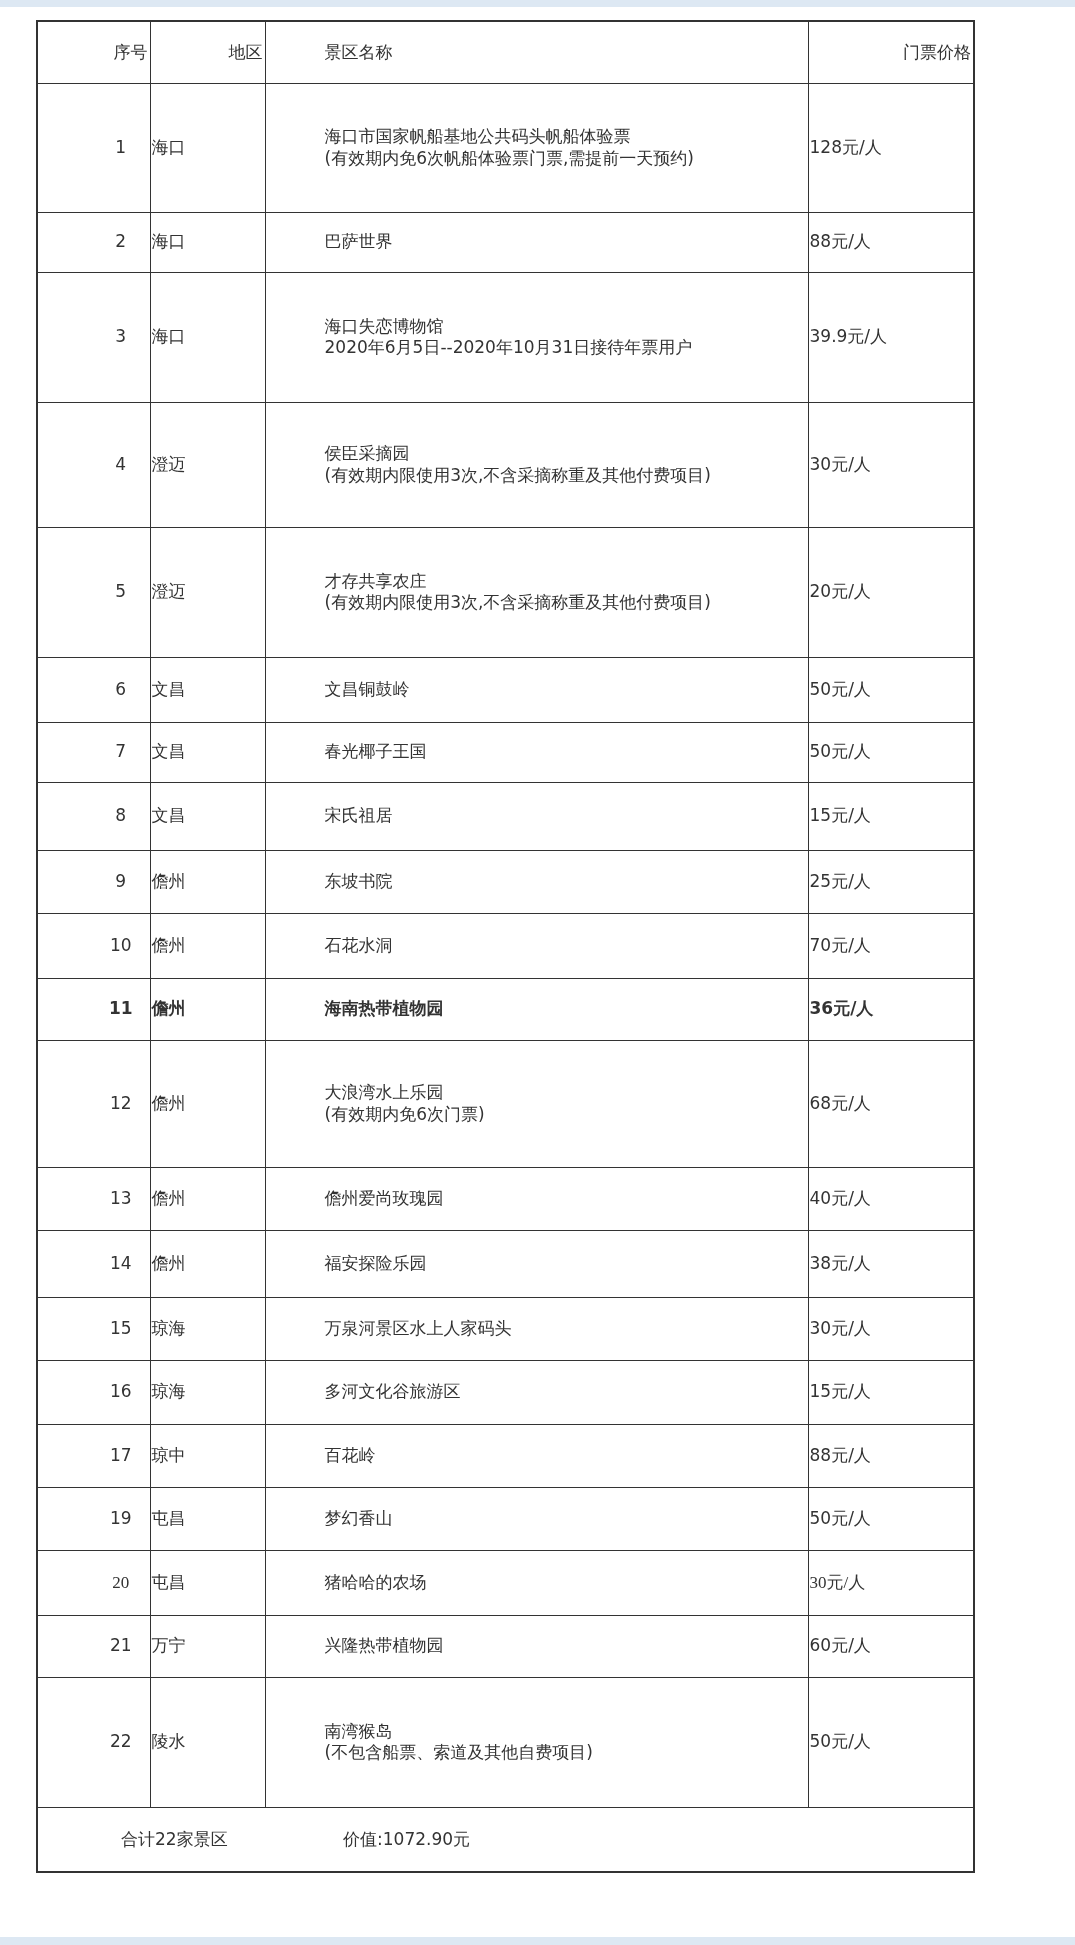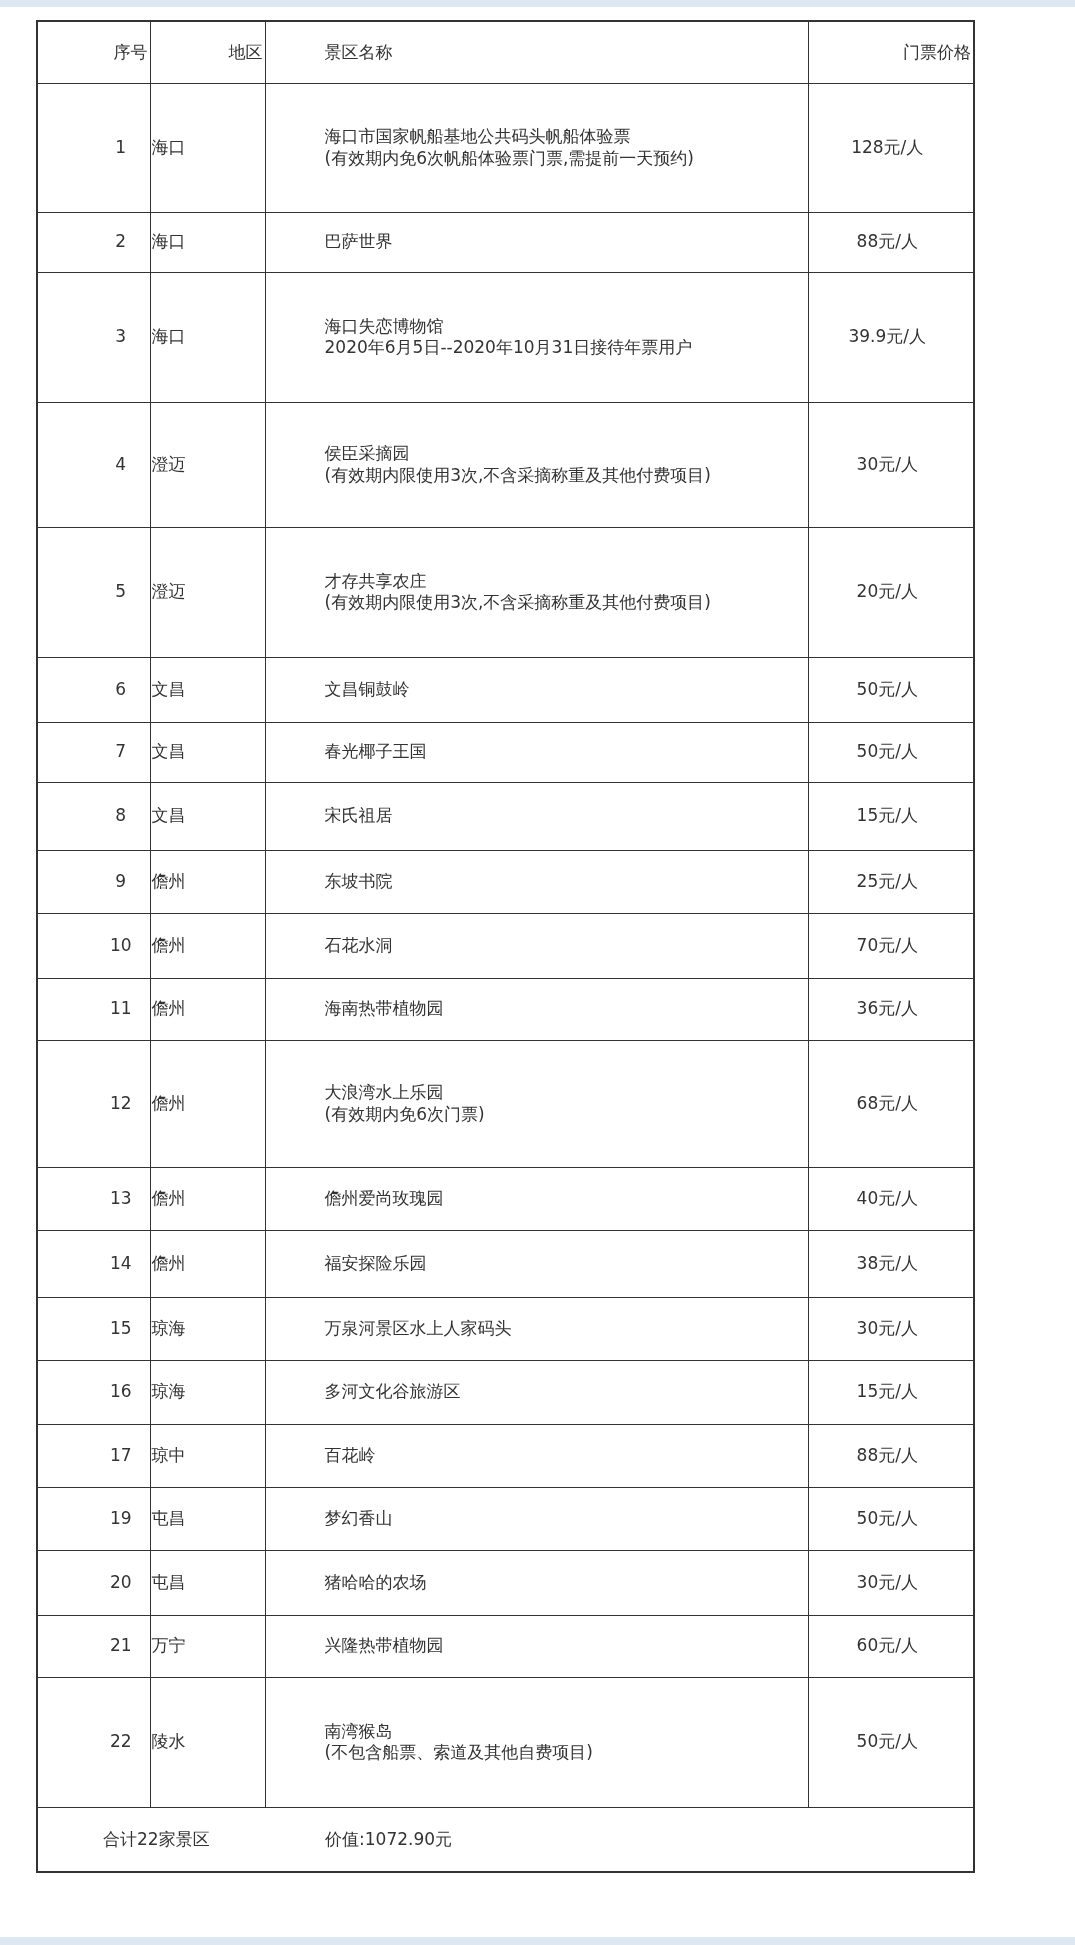--- a/index.html
+++ b/index.html
@@ -20,25 +20,25 @@
     font-size:17px;line-height:1.25;vertical-align:middle;
     overflow:hidden;
   }
   
   td.h-num,td.h-region,td.h-price{text-align:right;padding-right:2px;}
   td.h-name{text-align:left;padding-left:59px;}
   
   td.c-num{text-align:center;padding-left:55px;}
   td.c-region{text-align:left;padding-right:2px;}
   td.c-name{text-align:left;padding-left:59px;padding-right:12px;}
-  td.c-price{text-align:center;padding-right:8px;}
+  td.c-price{text-align:left;padding-right:8px;}
   .note-line{}
   
   td.c-footer{text-align:left;}
-  .footer-total{margin-left:64px;}
+  .footer-total{margin-left:82px;}
   .footer-value{margin-left:110px;}
 </style>
 </head>
 <body>
 
 <div class="edge-band" id="band-top"></div>
 <div class="edge-band" id="band-bottom"></div>
 
 <table class="price-table">
   <colgroup>
@@ -133,21 +133,21 @@
         <td class="c-price">25元/人</td>
       </tr>
       <tr style="height: 65px;">
         <td class="c-num">10</td>
         <td class="c-region">儋州</td>
         <td class="c-name">
           <div>石花水洞</div>
         </td>
         <td class="c-price">70元/人</td>
       </tr>
-      <tr style="height: 62px;">
+      <tr style="height: 62px; font-weight: bold;">
         <td class="c-num">11</td>
         <td class="c-region">儋州</td>
         <td class="c-name">
           <div>海南热带植物园</div>
         </td>
         <td class="c-price">36元/人</td>
       </tr>
       <tr style="height: 127px;">
         <td class="c-num">12</td>
         <td class="c-region">儋州</td>
@@ -198,21 +198,21 @@
         <td class="c-price">88元/人</td>
       </tr>
       <tr style="height: 63px;">
         <td class="c-num">19</td>
         <td class="c-region">屯昌</td>
         <td class="c-name">
           <div>梦幻香山</div>
         </td>
         <td class="c-price">50元/人</td>
       </tr>
-      <tr style="height: 65px;">
+      <tr style="height: 65px; font-family: Liberation Serif, serif;">
         <td class="c-num">20</td>
         <td class="c-region">屯昌</td>
         <td class="c-name">
           <div>猪哈哈的农场</div>
         </td>
         <td class="c-price">30元/人</td>
       </tr>
       <tr style="height: 62px;">
         <td class="c-num">21</td>
         <td class="c-region">万宁</td>

